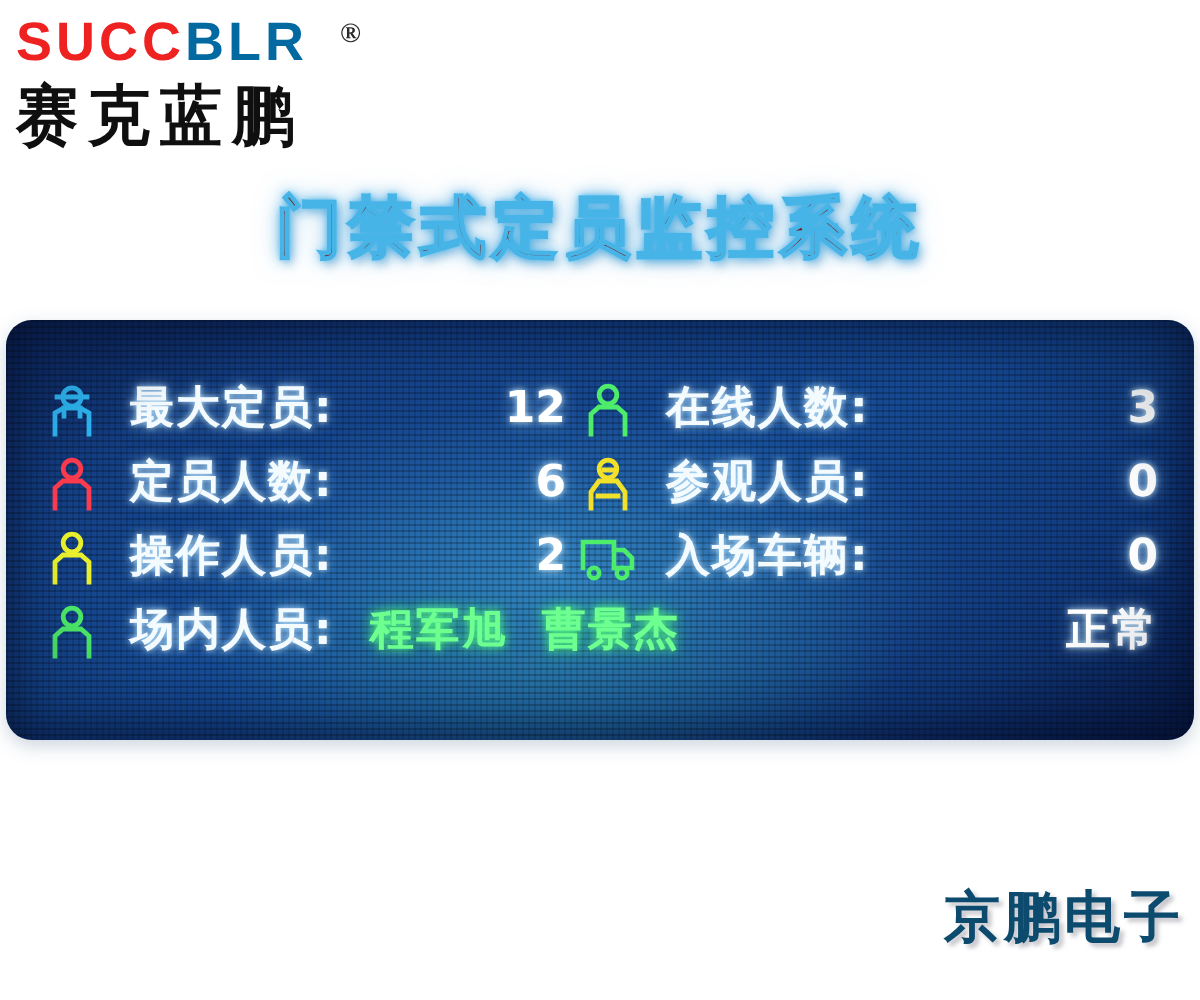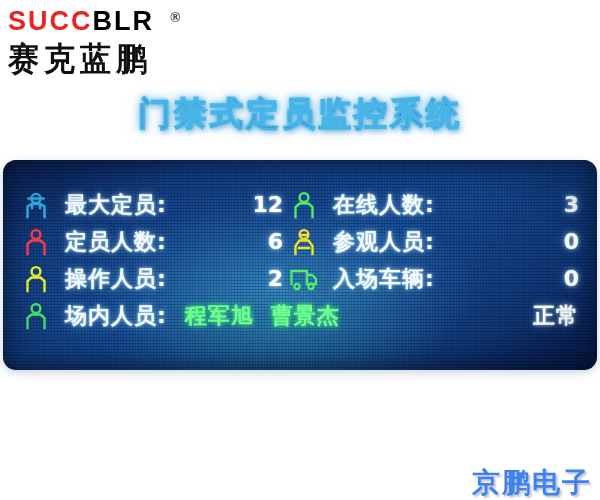--- a/index.html
+++ b/index.html
@@ -30,21 +30,21 @@
   #brand-latin {
     position: relative;
     font-family: "Liberation Sans", sans-serif;
     font-weight: bold;
     font-size: 27px;
     letter-spacing: 2px;
     line-height: 30px;
     white-space: nowrap;
   }
   .brand-succ { color: #ef2222; margin-top: 40px; }
-  .brand-blr  { color: #000000; text-align: center; }
+  .brand-blr  { color: #0369a1; text-align: center; }
   #brand-reg {
     position: absolute;
     left: 162px;
     top: -3px;
     font-size: 14px;
     color: #2a2a2a;
     font-family: "Liberation Serif", serif;
   }
   #brand-cn {
     margin-top: 1px;
@@ -64,21 +64,21 @@
     position: absolute;
     left: 0;
     top: 92px;
     width: 600px;
     text-align: center;
     font-family: "DejaVu Sans", "Liberation Sans", sans-serif;
     font-weight: bold;
     font-size: 33px;
     line-height: 44px;
     letter-spacing: 3px;
-    color: #4c1d95;
+    color: #7f1d1d;
     white-space: nowrap;
     -webkit-text-stroke: 1.2px #46b4e6;
     text-shadow:
       0 0 1px #5cc3f2,
       0 0 3px #43b0e8,
       0 0 7px rgba(60,170,230,0.95),
       0 0 13px rgba(50,150,215,0.55),
       2px 3px 4px rgba(120,160,190,0.45);
   }
 
@@ -199,27 +199,27 @@
     color: #ffffff;
     white-space: nowrap;
     text-shadow: 0 0 3px rgba(205,238,255,0.95), 0 0 9px rgba(150,210,255,0.6);
     padding-right: 2px;
   }
 
   
   #footer-brand {
     position: absolute;
     right: 8px;
-    bottom: 0;
+    bottom: 24px;
     font-family: "DejaVu Sans", "Liberation Sans", sans-serif;
     font-weight: bold;
     font-size: 28px;
     line-height: 34px;
     letter-spacing: 2px;
-    color: #3b82f6;
+    color: #0c4a6e;
     white-space: nowrap;
     text-shadow: 2px 2px 2px rgba(150,150,160,0.55);
   }
 </style>
 </head>
 <body>
 
 <div id="page">
 
   <div id="brand">

